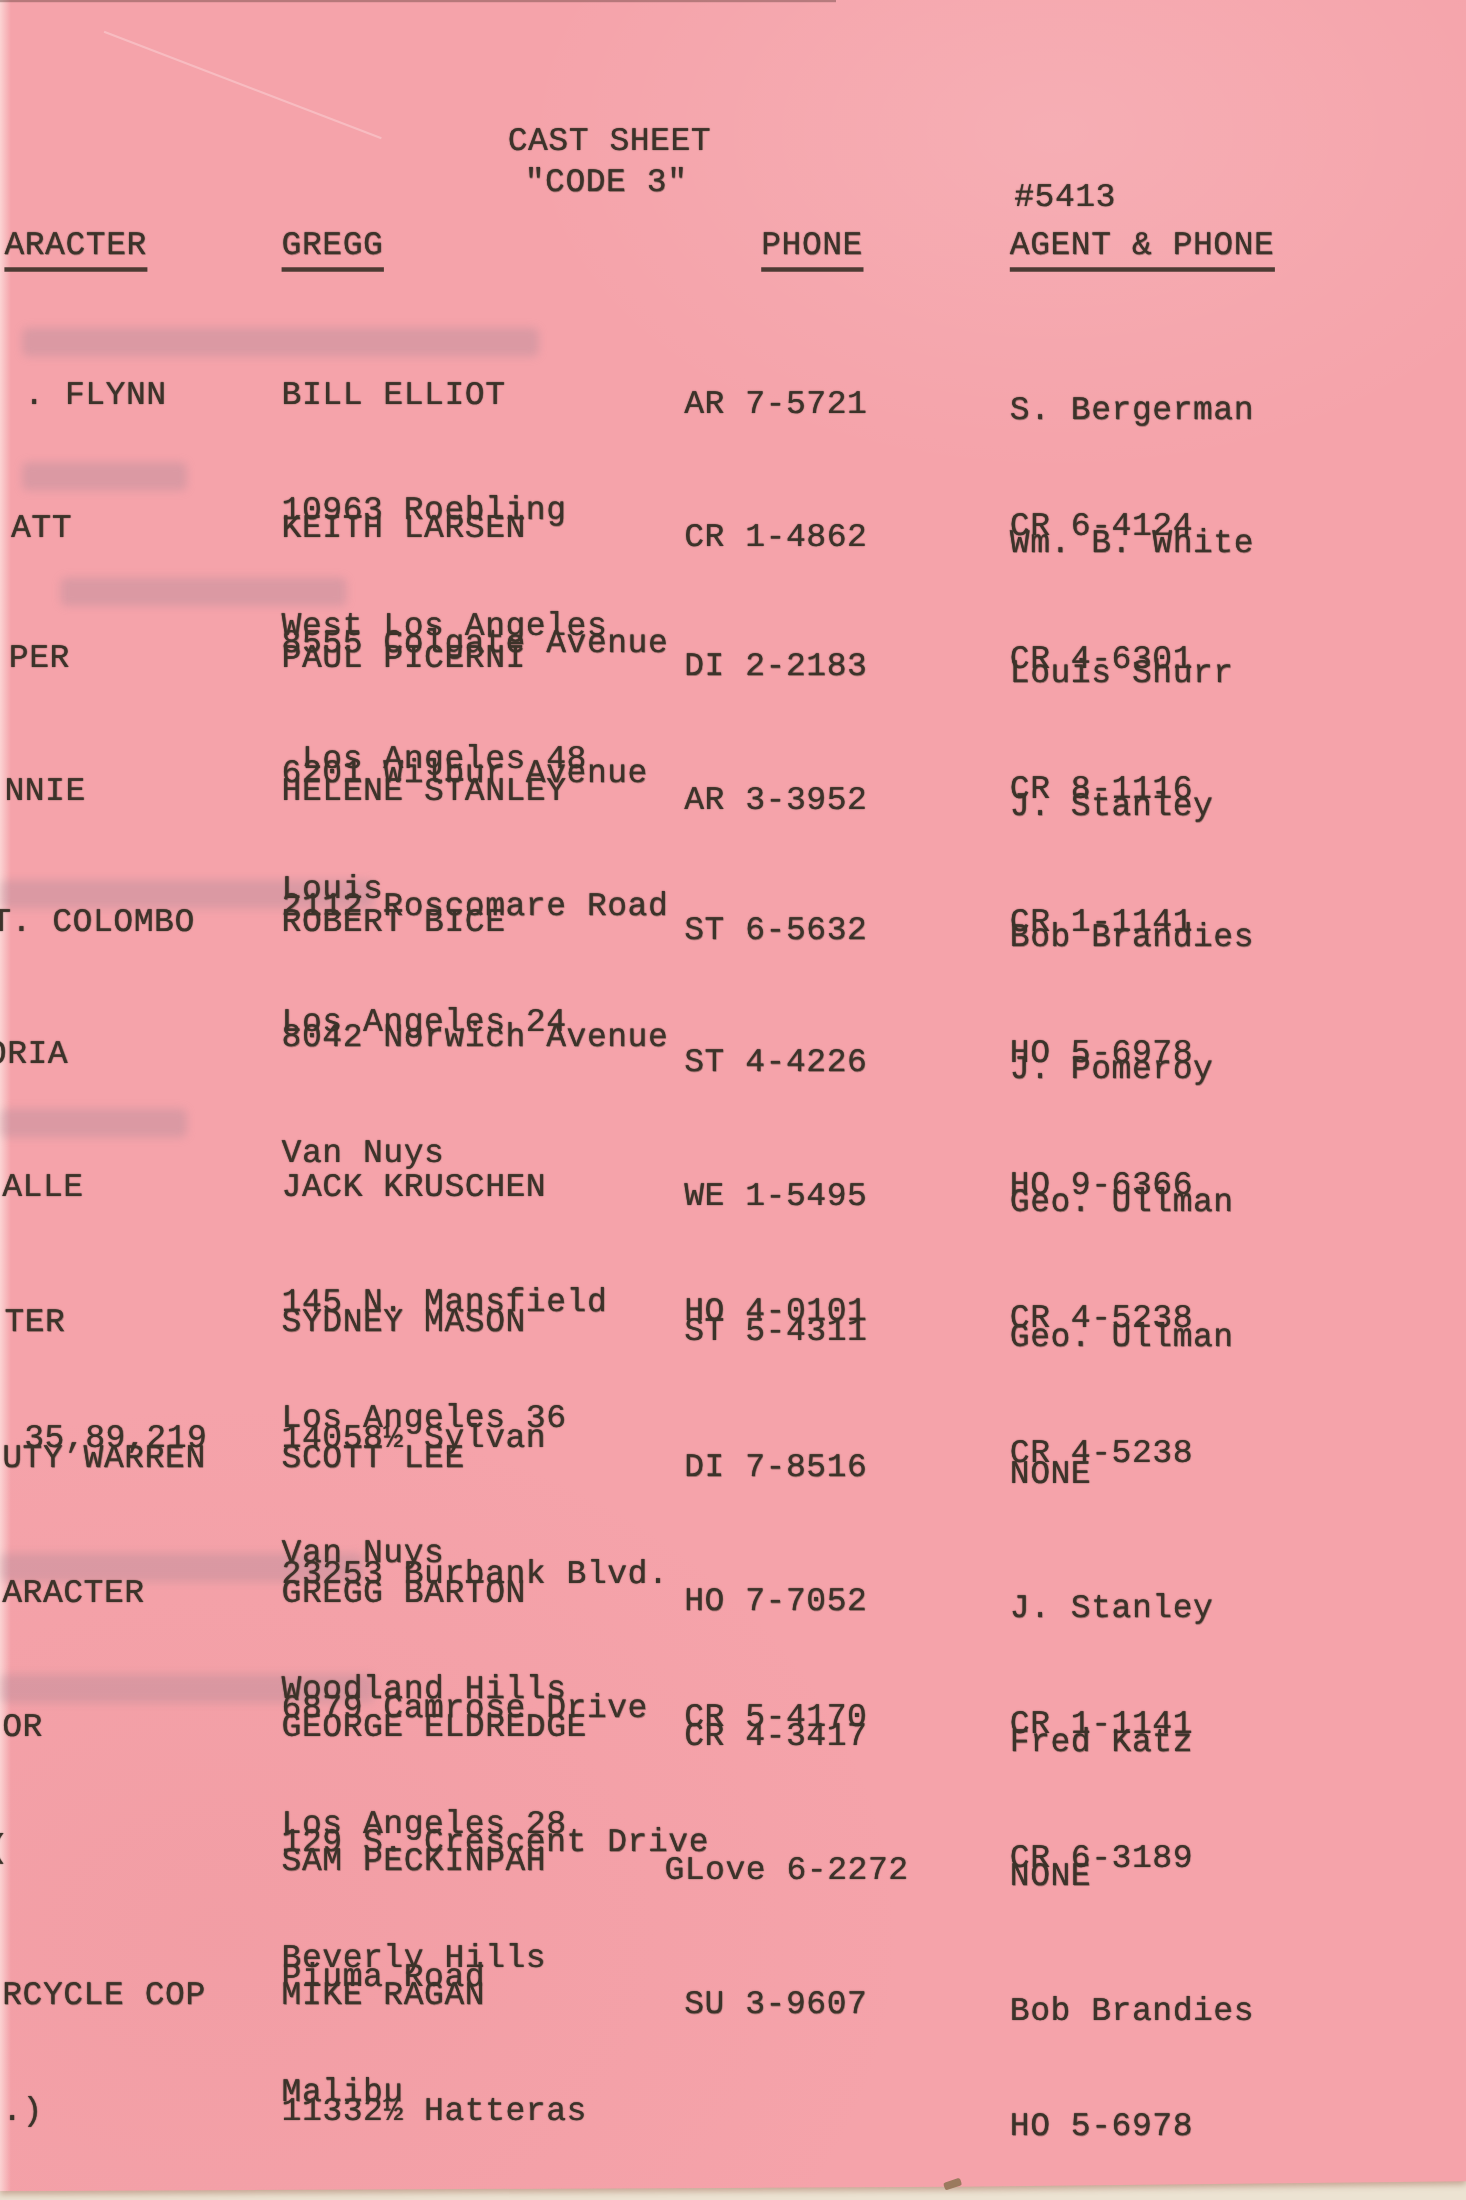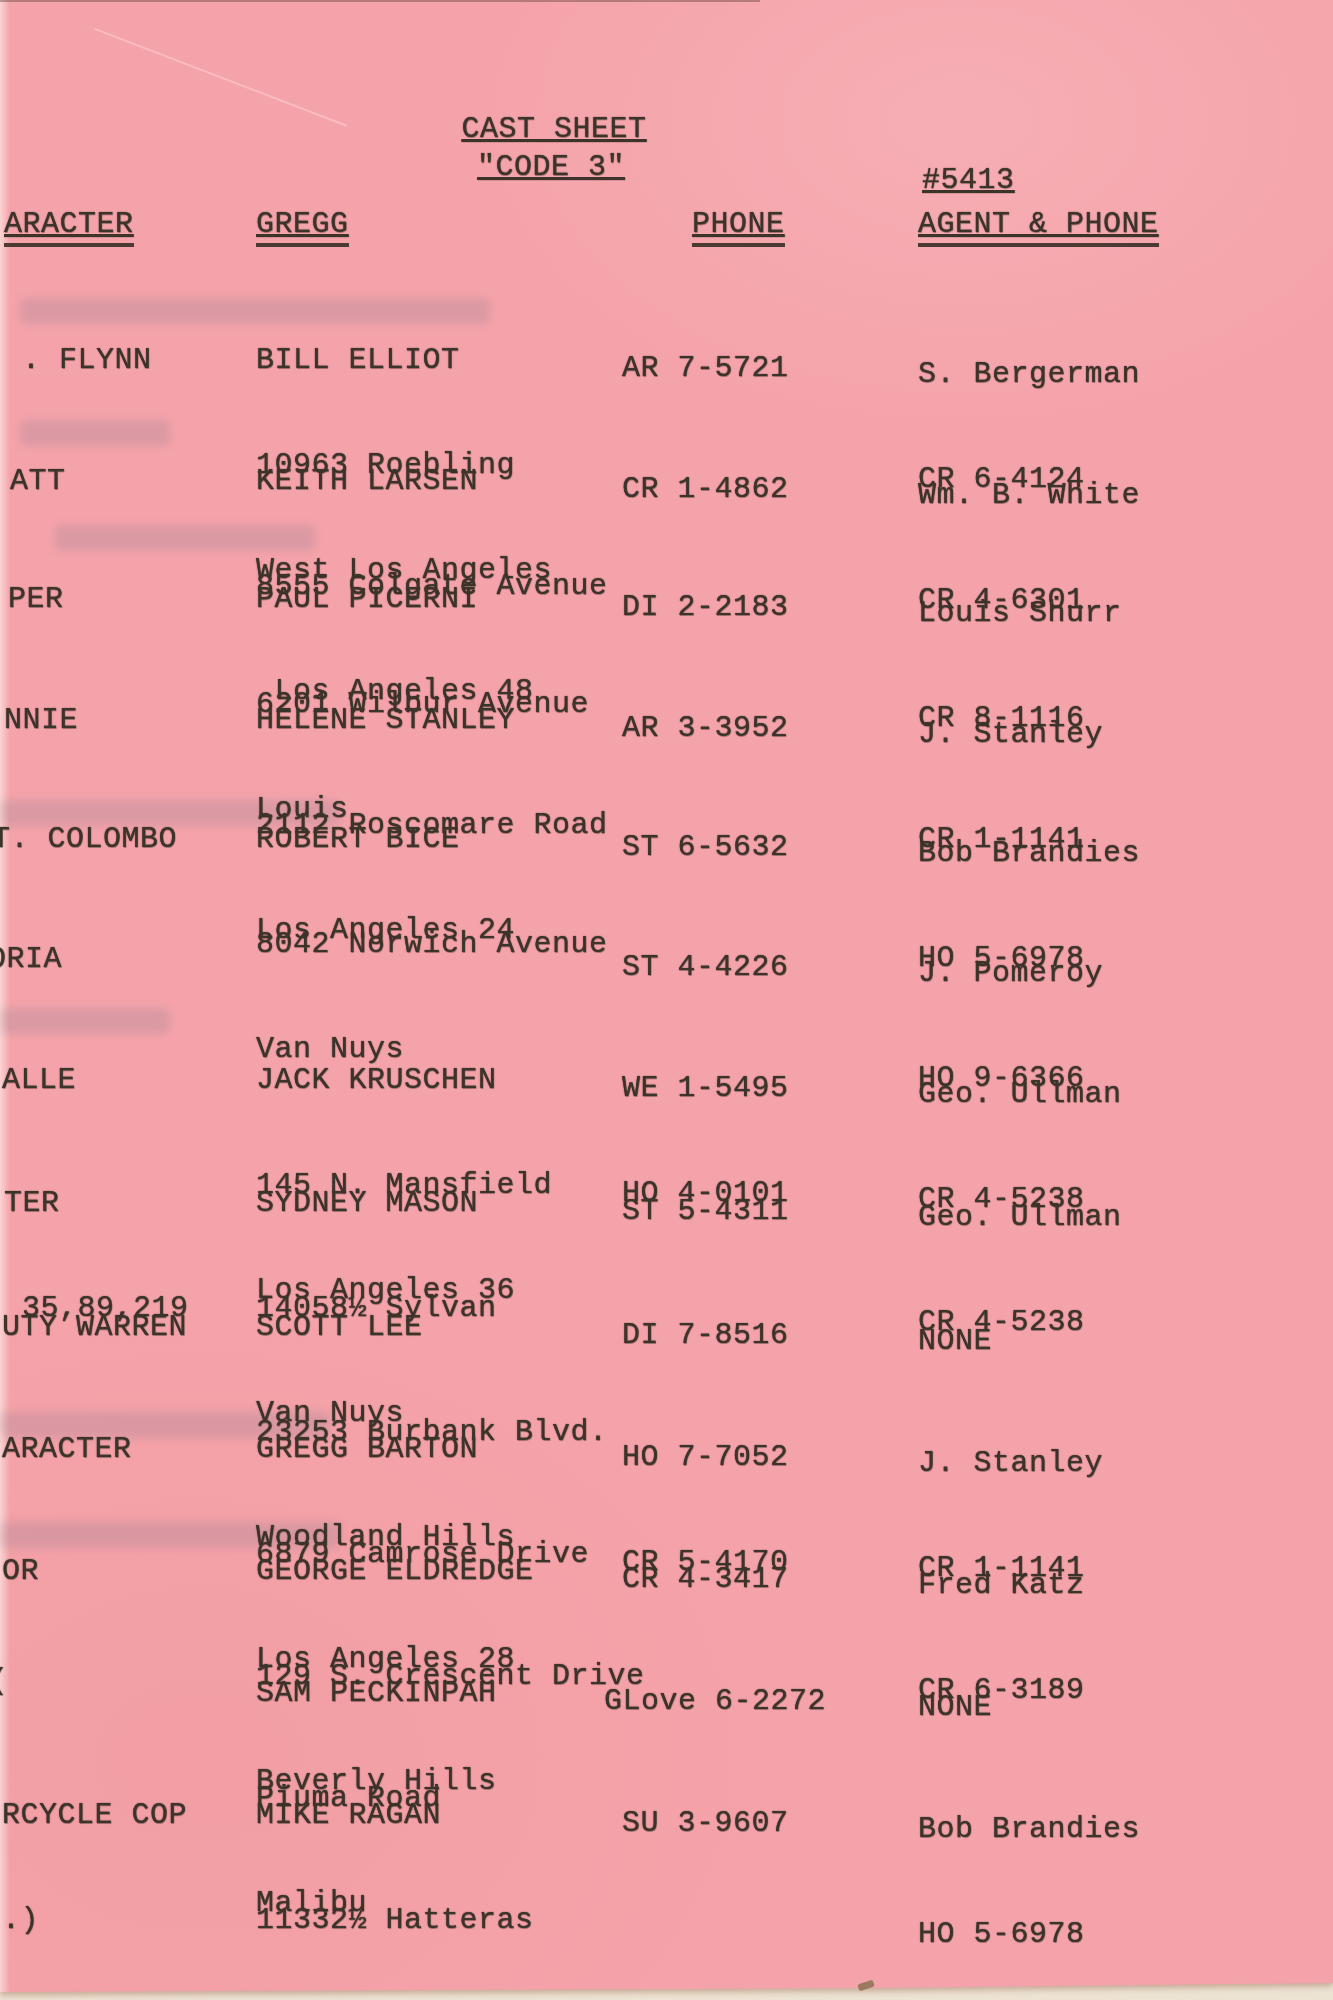--- a/index.html
+++ b/index.html
@@ -21,21 +21,21 @@
   }
   .edge-light{position:absolute;inset:0;pointer-events:none;
     background:linear-gradient(90deg, rgba(255,237,233,0.65) 0px, rgba(255,237,233,0) 10px);}
   .top-line{position:absolute;top:0;left:0;width:760px;height:2px;background:rgba(80,50,45,0.38);}
   .crease{position:absolute;top:28px;left:95px;width:270px;height:2px;background:rgba(255,255,255,0.28);
     transform:rotate(21deg);transform-origin:left top;}
   .tear{position:absolute;top:1982px;left:858px;width:16px;height:7px;background:#9b7a5e;
     transform:rotate(-18deg);border-radius:2px;}
   .txt{ text-shadow:0 0 1.2px currentColor, 0.5px 0.5px 0 rgba(60,48,38,0.35); }
   .hd{ border-bottom:4px solid rgba(52,43,34,0.88); padding-bottom:2px; }
-  .abs{position:absolute;text-decoration:underline;}
+  .abs{position:absolute;}
   .title{left:554px;transform:translateX(-50%);}
   .row{position:absolute;left:0;width:100%;}
   .col{position:absolute;top:0;}
   .c-name{left:256px;}
   .c-phone{left:622px;top:8px;}
   .c-agent{left:918px;top:14px;}
   .indent2{padding-left:18px;}
   .ghost{position:absolute;background:rgba(150,130,148,0.28);filter:blur(4px);border-radius:6px;pointer-events:none;}
 </style>
 </head>

